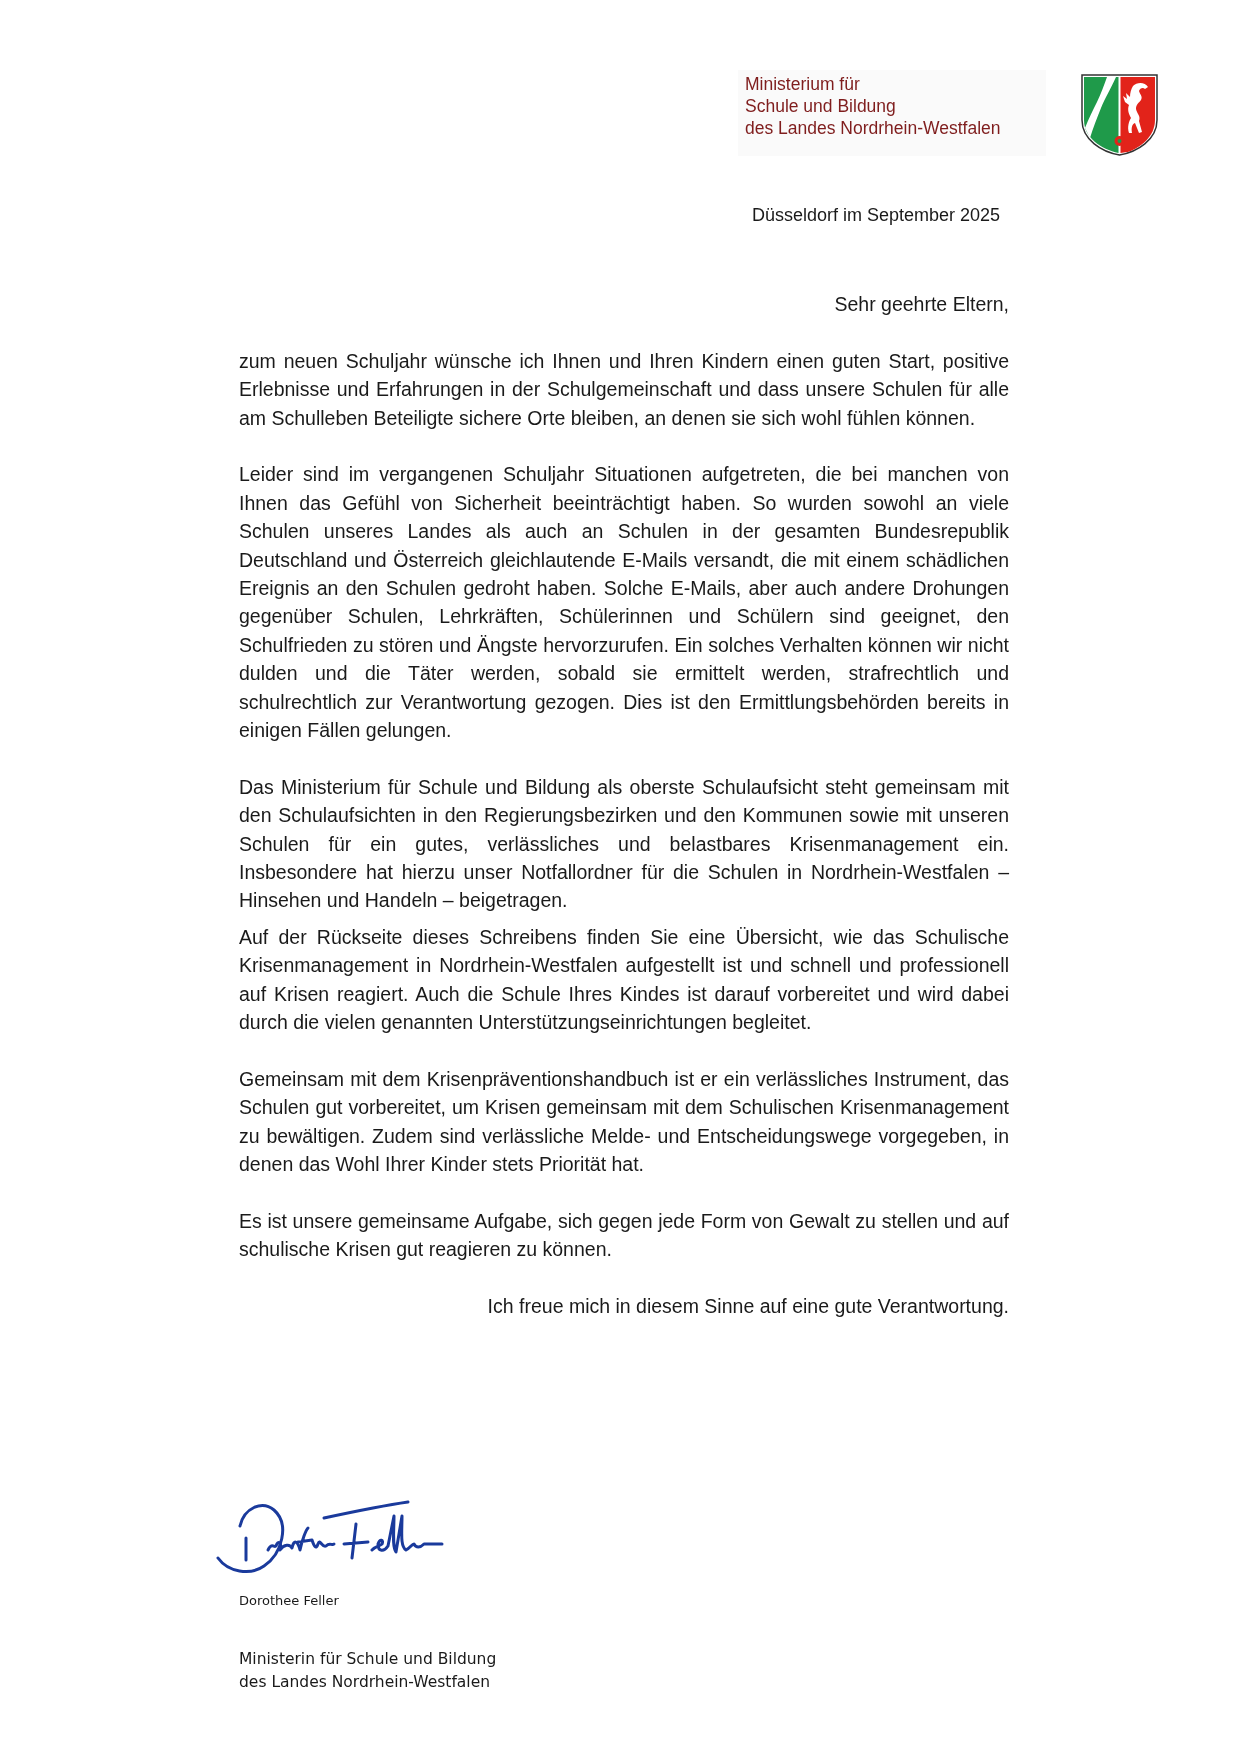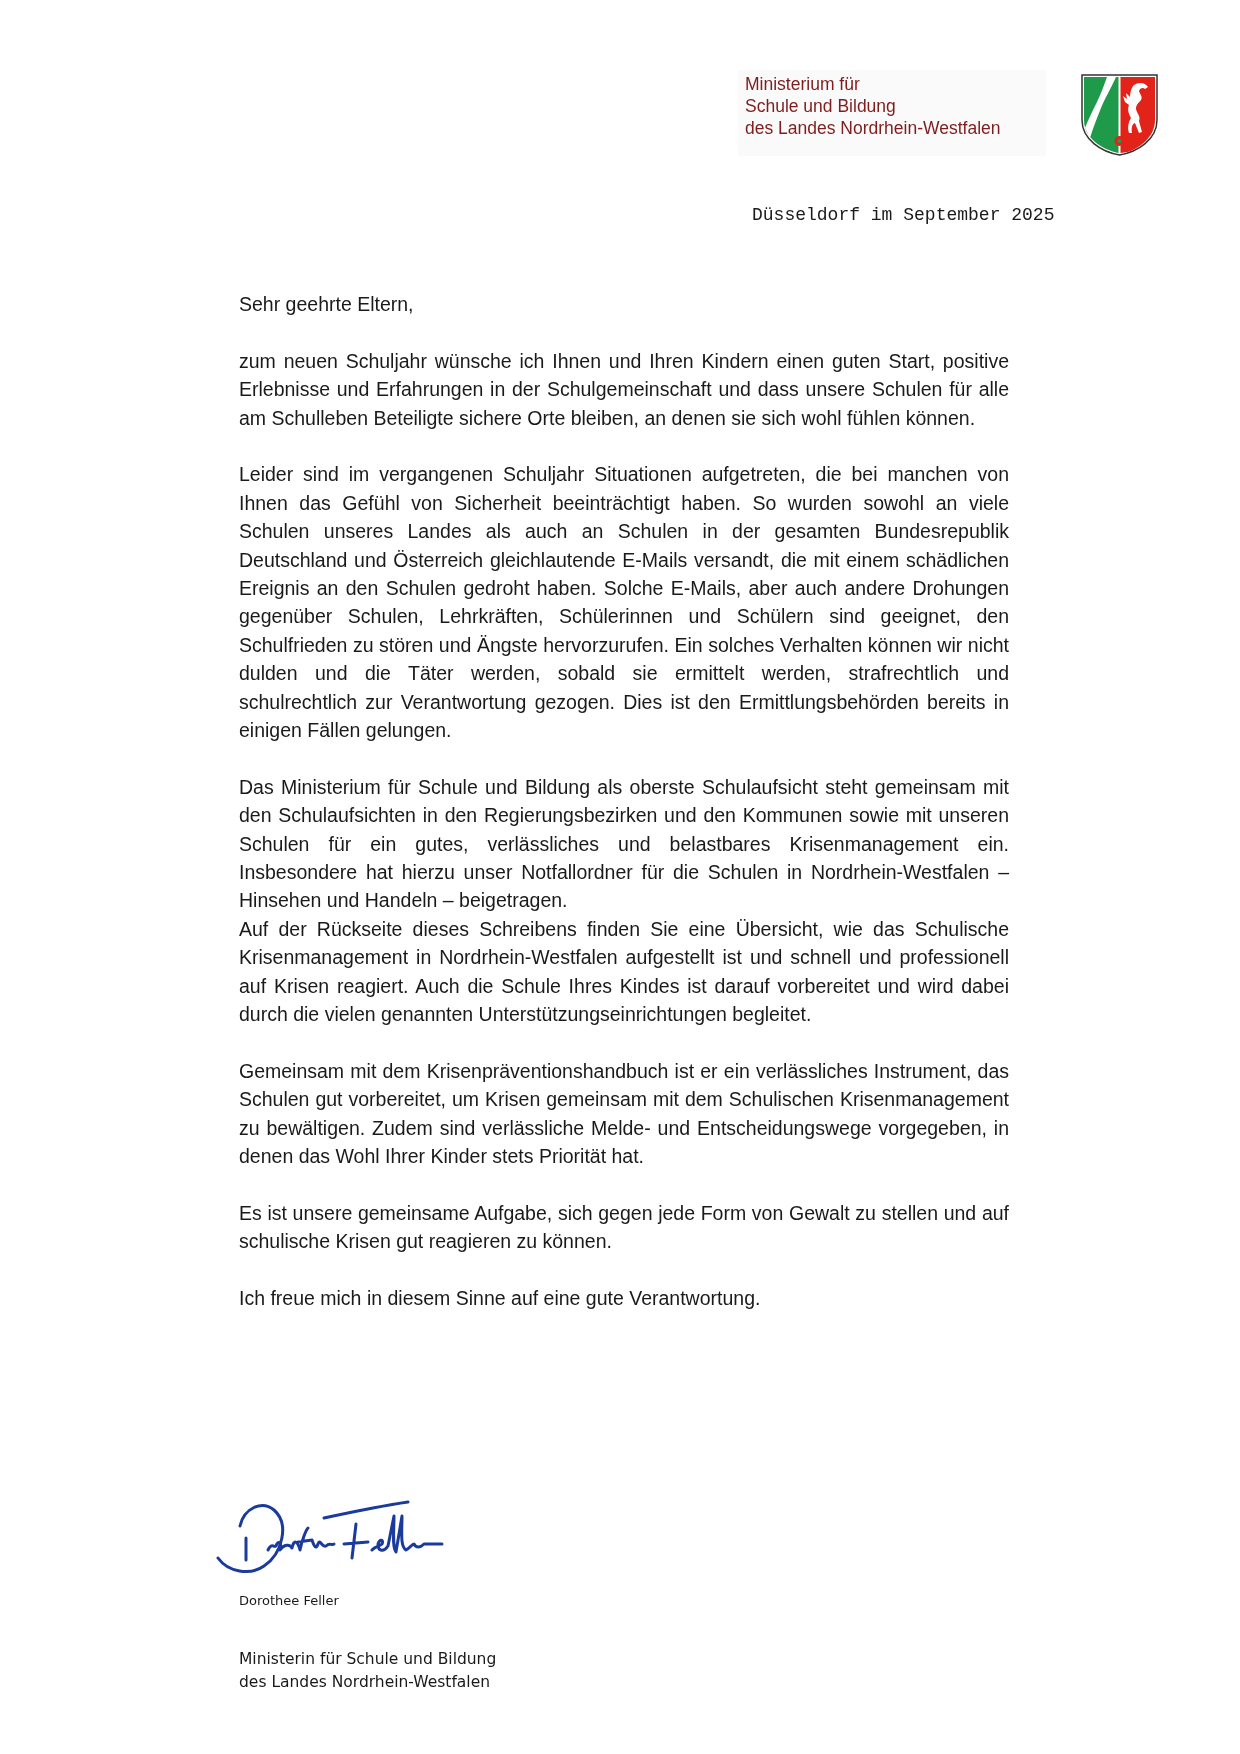--- a/index.html
+++ b/index.html
@@ -5,27 +5,27 @@
   html, body { margin: 0; padding: 0; background: #ffffff; }
   body { width: 1240px; height: 1754px; position: relative; overflow: hidden;
          font-family: "Liberation Sans", "DejaVu Sans", sans-serif; color: #1a1a1a; }
   .header-block { position: absolute; left: 738px; top: 70px; width: 308px; height: 86px;
                   background: #fafafa; }
   .ministry-name { position: absolute; left: 745px; top: 73px; font-size: 17.5px; line-height: 22px;
                    color: #7f1d1d; font-family: "Liberation Sans", sans-serif; }
   .ministry-name div { white-space: nowrap; }
   .coat { position: absolute; left: 1079px; top: 72px; width: 81px; height: 85px; }
   .place-date { position: absolute; left: 752px; top: 205px; font-size: 18px;
-                font-family: Liberation Mono, monospace; color: #1a1a1a; white-space: nowrap; }
+                font-family: Liberation Sans, sans-serif; color: #1a1a1a; white-space: nowrap; }
   .letter { position: absolute; left: 239px; top: 290px; width: 770px;
             font-family: "Liberation Sans", sans-serif; font-size: 19.5px; line-height: 28.4px;
             color: #1a1a1a; }
   .letter p { margin: 0 0 28.4px 0; text-align: justify; hyphens: manual; }
-  .letter p.tight { margin-bottom: 0; }
-  .letter p.noj { text-align: left; }
+  .letter p.tight { margin-bottom: 8px; }
+  .letter p.noj { text-align: right; }
   .signature { position: absolute; left: 212px; top: 1488px; width: 290px; height: 95px; }
   .signer-name { position: absolute; left: 239px; top: 1593px; font-family: "DejaVu Sans", sans-serif;
                  font-size: 13px; color: #1a1a1a; white-space: nowrap; }
   .signer-title { position: absolute; left: 239px; top: 1648px; font-family: "DejaVu Sans", sans-serif;
                   font-size: 15.5px; line-height: 23px; color: #1a1a1a; }
   .signer-title div { white-space: nowrap; }
 </style>
 </head>
 <body>
 

